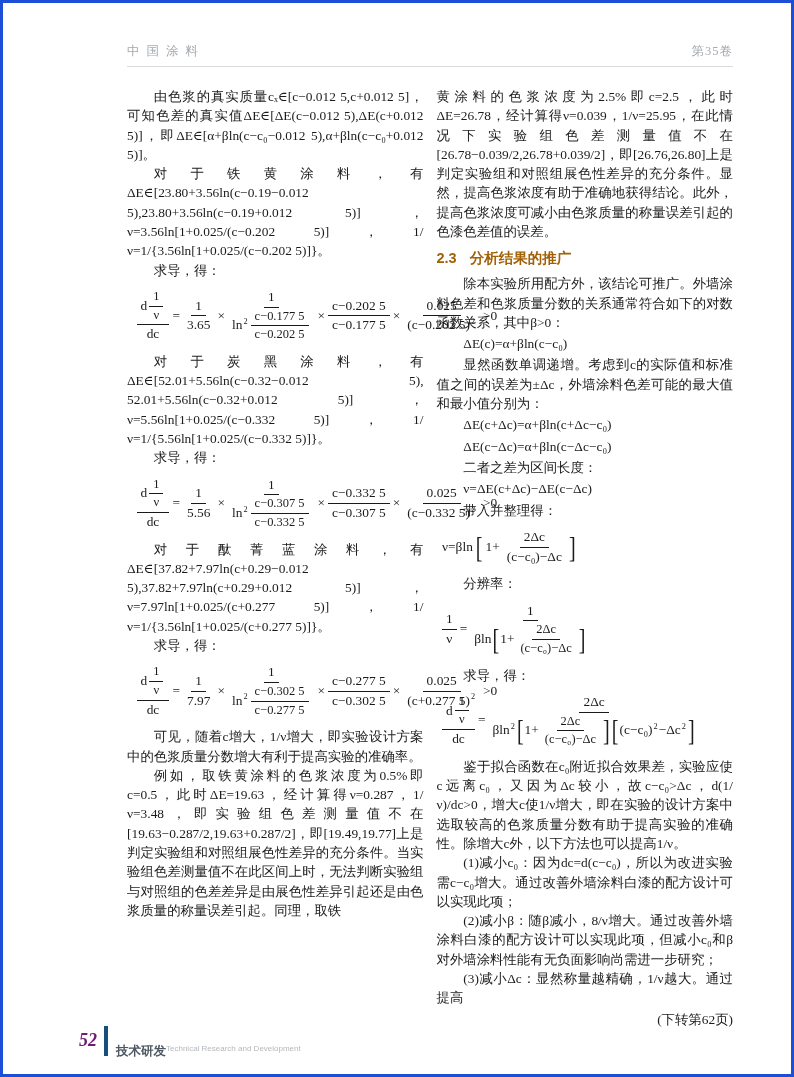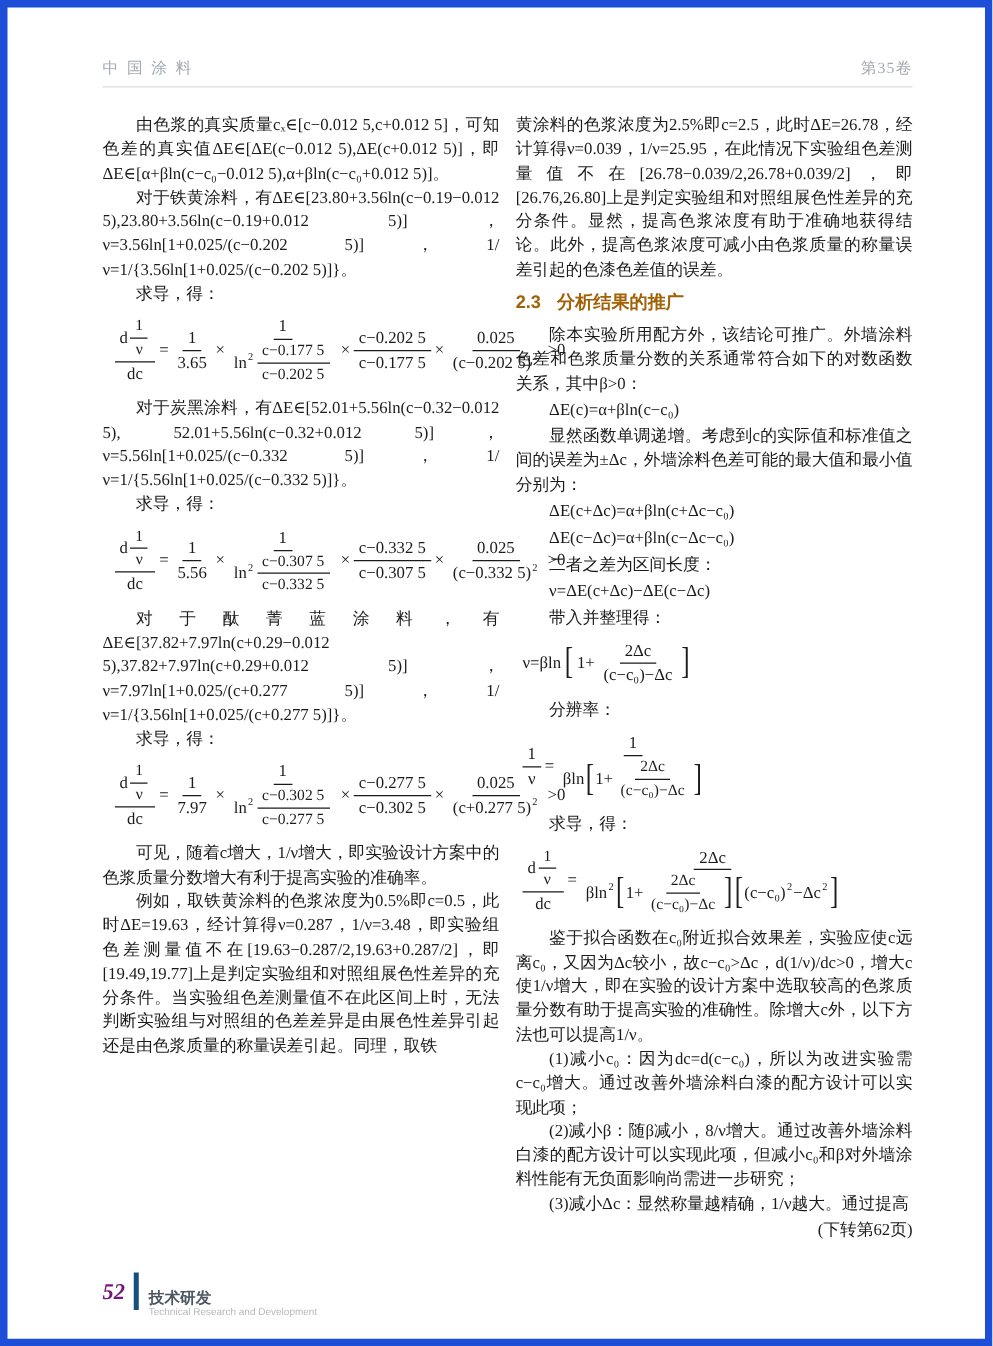--- a/index.html
+++ b/index.html
@@ -1,19 +1,19 @@
 <!DOCTYPE html>
 <html><head>
 <meta charset="utf-8">
 <style>
   html,body{margin:0;padding:0;background:#f6f6f6;}
   .page{
     position:relative;width:794px;height:1077px;box-sizing:border-box;
-    margin:0 auto;background:#fff;border:6px solid #1d4ed8;overflow:hidden;
-    font-family:"Liberation Serif","DejaVu Serif",serif;color:#1b1b1b;
+    margin:0 auto;background:#fff;border:3px solid #1d4ed8;overflow:hidden;
+    font-family:"Liberation Serif","DejaVu Serif",serif;color:#1b1b1b;padding-left:48px;
   }
   
   .header{display:flex;justify-content:space-between;align-items:flex-end;
     padding:40px 58px 6px 76px;color:#a3a9b0;font-size:12.5px;}
   .journal{letter-spacing:7px;}
   .volume{letter-spacing:1px;}
   .rule{margin:0 58px 0 76px;border-top:1px solid #d8dcdf;}
   
   .content{display:flex;gap:13px;padding:20px 58px 0 76px;
     font-size:13.4px;line-height:1.44;text-align:justify;}
@@ -37,21 +37,21 @@
     border-bottom:1px solid #1a1a1a;padding:0 4px 1px;}
   .frac .den{display:inline-flex;align-items:center;justify-content:center;
     padding:1px 4px 0;}
   .frac .frac{font-size:.93em;}
   .formula sup{font-size:62%;position:relative;top:-0.45em;align-self:center;margin:0 1px;}
   .bigb{display:inline-block;font-size:150%;font-weight:300;transform:scaleY(1.5);margin:0 1px;}
   
   .footer{position:absolute;left:76px;bottom:16px;display:flex;align-items:center;}
   .pagenum{font-style:italic;font-weight:bold;font-size:18px;color:#701a75;font-family:Liberation Serif, serif;}
   .fbar{display:inline-block;width:4px;height:30px;background:#164e7e;margin:0 8px 0 7px;}
-  .fsec{display:flex;flex-direction:column;justify-content:center;margin-top:20px;}
+  .fsec{display:flex;justify-content:center;margin-top:20px;}
   .fsec .cn{font-family:"Liberation Sans","DejaVu Sans",sans-serif;font-weight:bold;
     font-size:12.5px;color:#4d5761;line-height:1.15;}
   .fsec .en{font-family:Liberation Sans, sans-serif;
     font-size:8px;color:#b4b8bc;line-height:1.2;}
 </style>
 </head>
 <body>
 
 <div class="page">
 

